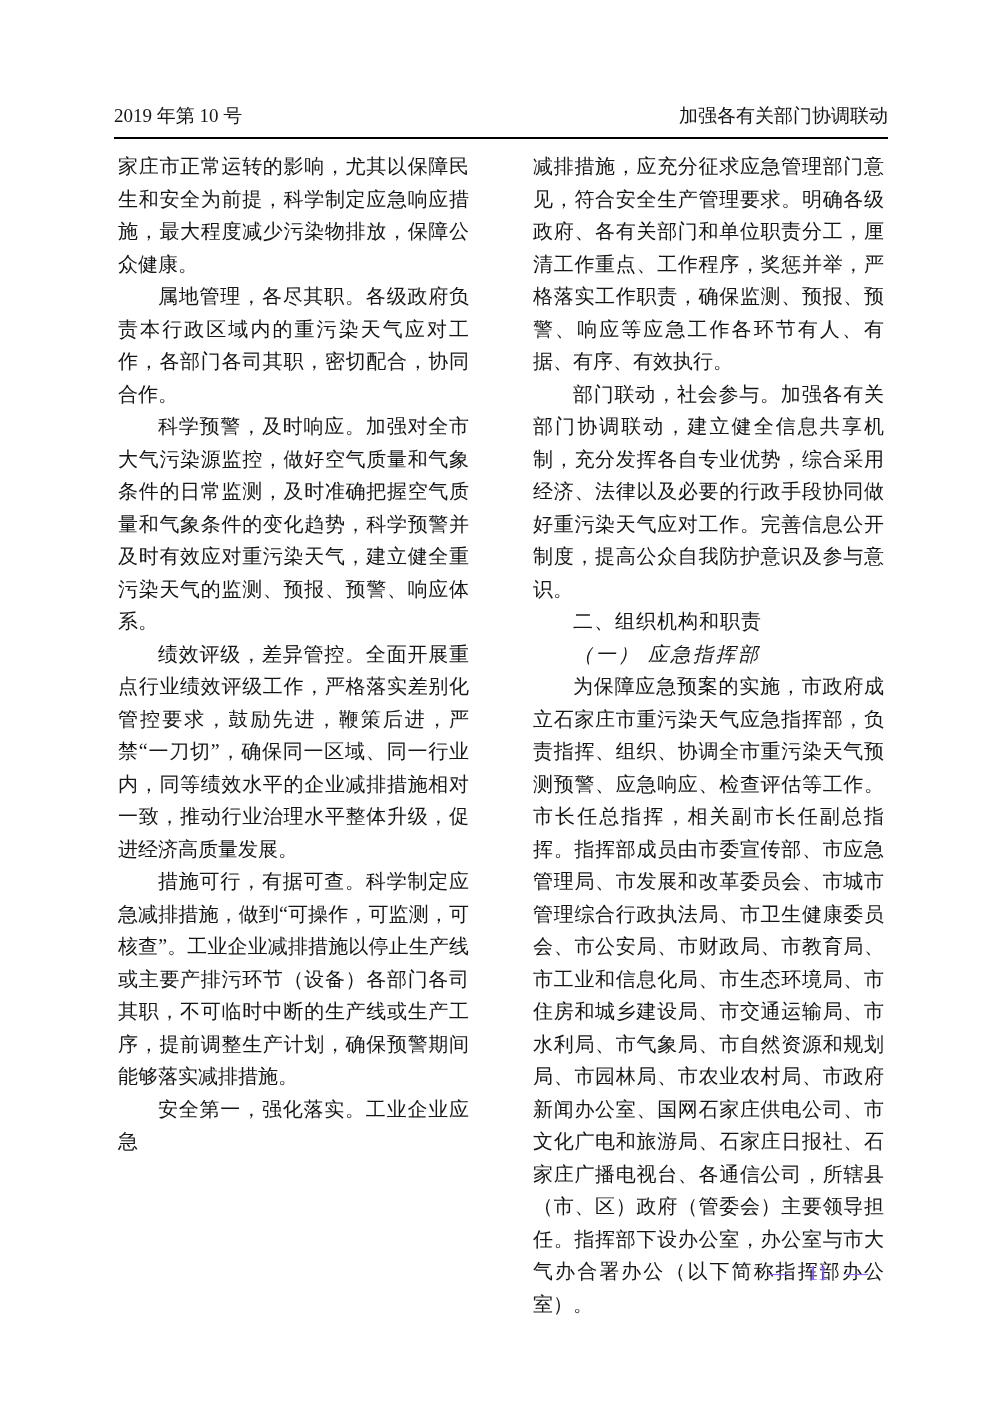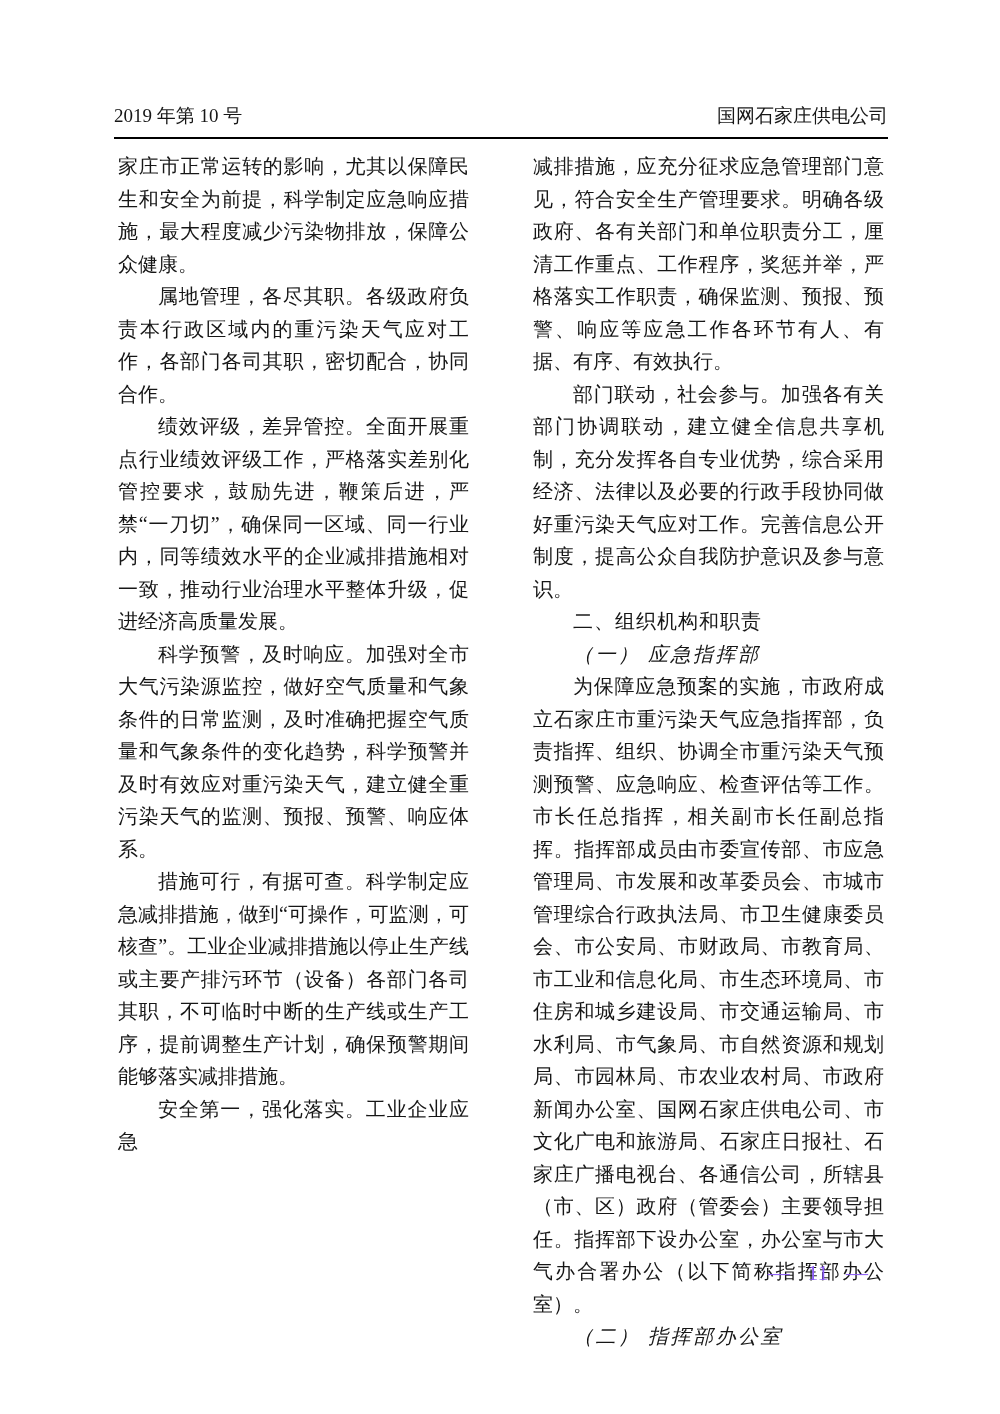--- a/index.html
+++ b/index.html
@@ -70,38 +70,37 @@
     color: #8b5cf6;
   }
 </style>
 </head>
 <body>
 
 <div class="page">
 
   <div class="header-row">
     <span>2019 年第 10 号</span>
-    <span>国网石家庄供电公司</span>
+    <span>加强各有关部门协调联动</span>
   </div>
   <div class="header-rule"></div>
 
   <div class="columns">
     <div class="column">
       <p class="noindent">家庄市正常运转的影响，尤其以保障民生和安全为前提，科学制定应急响应措施，最大程度减少污染物排放，保障公众健康。</p>
       <p class="indent">属地管理，各尽其职。各级政府负责本行政区域内的重污染天气应对工作，各部门各司其职，密切配合，协同合作。</p>
+      <p class="indent">科学预警，及时响应。加强对全市大气污染源监控，做好空气质量和气象条件的日常监测，及时准确把握空气质量和气象条件的变化趋势，科学预警并及时有效应对重污染天气，建立健全重污染天气的监测、预报、预警、响应体系。</p>
       <p class="indent">绩效评级，差异管控。全面开展重点行业绩效评级工作，严格落实差别化管控要求，鼓励先进，鞭策后进，严禁“一刀切”，确保同一区域、同一行业内，同等绩效水平的企业减排措施相对一致，推动行业治理水平整体升级，促进经济高质量发展。</p>
-      <p class="indent">科学预警，及时响应。加强对全市大气污染源监控，做好空气质量和气象条件的日常监测，及时准确把握空气质量和气象条件的变化趋势，科学预警并及时有效应对重污染天气，建立健全重污染天气的监测、预报、预警、响应体系。</p>
       <p class="indent">措施可行，有据可查。科学制定应急减排措施，做到“可操作，可监测，可核查”。工业企业减排措施以停止生产线或主要产排污环节（设备）各部门各司其职，不可临时中断的生产线或生产工序，提前调整生产计划，确保预警期间能够落实减排措施。</p>
       <p class="indent">安全第一，强化落实。工业企业应急</p>
     </div>
     <div class="column">
       <p class="noindent">减排措施，应充分征求应急管理部门意见，符合安全生产管理要求。明确各级政府、各有关部门和单位职责分工，厘清工作重点、工作程序，奖惩并举，严格落实工作职责，确保监测、预报、预警、响应等应急工作各环节有人、有据、有序、有效执行。</p>
       <p class="indent">部门联动，社会参与。加强各有关部门协调联动，建立健全信息共享机制，充分发挥各自专业优势，综合采用经济、法律以及必要的行政手段协同做好重污染天气应对工作。完善信息公开制度，提高公众自我防护意识及参与意识。</p>
       <p class="indent sec-heading">二、组织机构和职责</p>
       <p class="indent sub-heading">（一） 应急指挥部</p>
       <p class="indent">为保障应急预案的实施，市政府成立石家庄市重污染天气应急指挥部，负责指挥、组织、协调全市重污染天气预测预警、应急响应、检查评估等工作。市长任总指挥，相关副市长任副总指挥。指挥部成员由市委宣传部、市应急管理局、市发展和改革委员会、市城市管理综合行政执法局、市卫生健康委员会、市公安局、市财政局、市教育局、市工业和信息化局、市生态环境局、市住房和城乡建设局、市交通运输局、市水利局、市气象局、市自然资源和规划局、市园林局、市农业农村局、市政府新闻办公室、国网石家庄供电公司、市文化广电和旅游局、石家庄日报社、石家庄广播电视台、各通信公司，所辖县（市、区）政府（管委会）主要领导担任。指挥部下设办公室，办公室与市大气办合署办公（以下简称指挥部办公室）。</p>
-      <p class="indent sub-heading">（二） 指挥部办公室</p>
     </div>
   </div>
 
   <div class="page-number">— 11 —</div>
 
 </div>
 
 </body></html>

